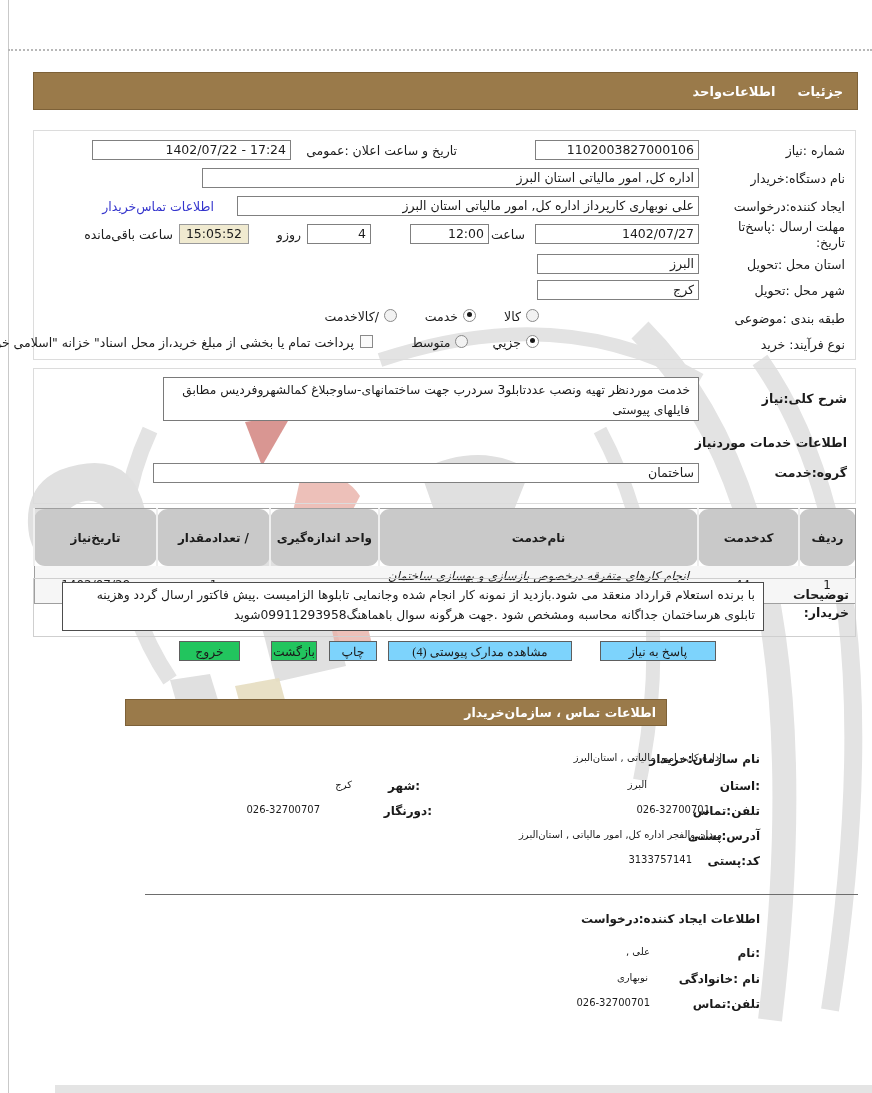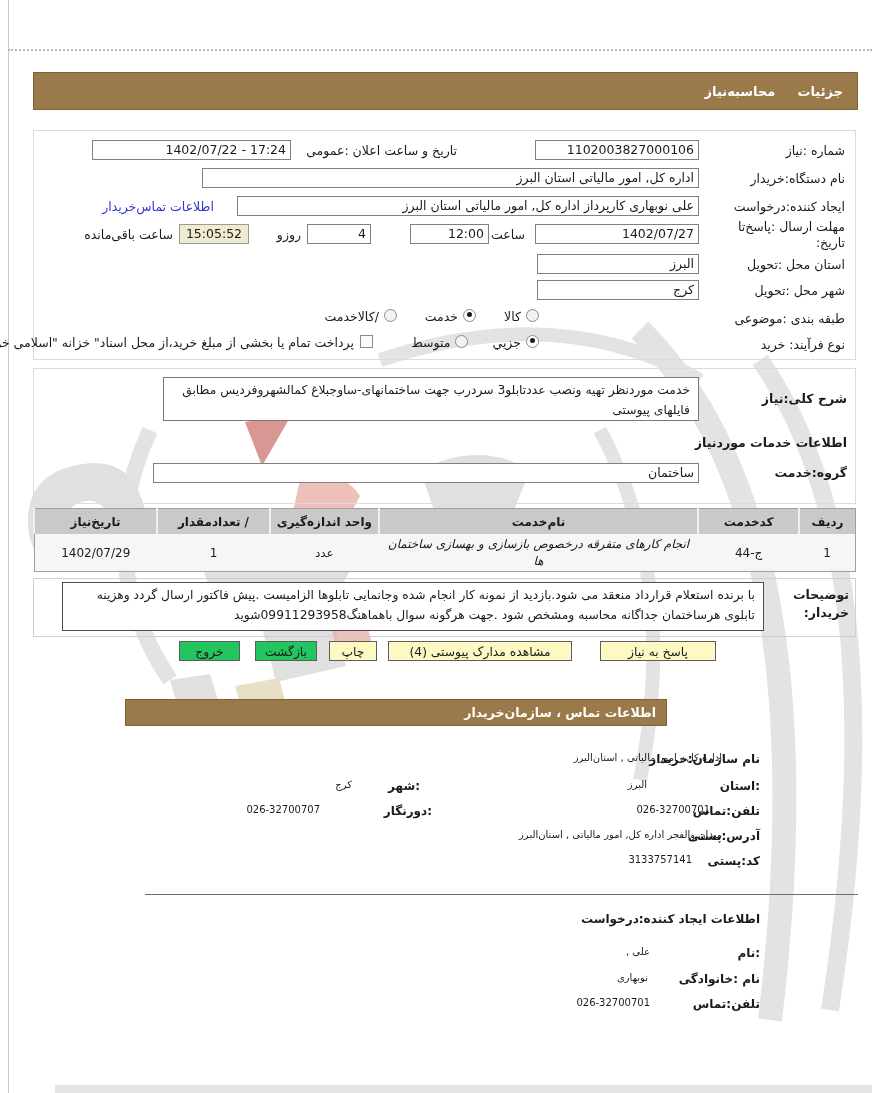--- a/index.html
+++ b/index.html
@@ -35,29 +35,29 @@
          border:1px solid #8a8a8a;background:#f2f2f2;vertical-align:-1px;margin-left:5px;}
   .radio.on{background:#fff;}
   .radio.on::after{content:"";display:block;width:5px;height:5px;border-radius:50%;
                    background:#1a1a1a;margin:2px auto;}
   .chk{display:inline-block;width:11px;height:11px;border:1px solid #8a8a8a;
        background:#fafafa;vertical-align:-1px;margin-left:6px;}
   .optgroup{display:flex;gap:28px;align-items:center;white-space:nowrap;}
   
   .tbl{left:33px;top:508px;width:823px;border:1px solid #9f9f9f;border-collapse:collapse;table-layout:fixed;}
   .tbl th{background:#c9c9c9;font-weight:bold;font-size:12px;height:25px;
-          border-left:2px solid #efefef;padding:0 4px;}
+          border-left:2px solid #efefef;padding:16px 4px;border-radius:11px;}
   .tbl td{background:#f6f6f6;height:37px;text-align:center;font-size:12px;padding:0 4px;}
   
   .notes-inner{border:1px solid #4d4d4d;background:#fff;box-sizing:border-box;
                padding:3px 8px;line-height:1.6;font-size:12.3px;text-align:right;}
   
   .btn{position:absolute;top:641px;height:20px;line-height:20px;border:1px solid #5e5e5e;
        text-align:center;font-size:12.3px;box-sizing:border-box;cursor:pointer;}
-  .btn-g{background:#fef9c3;}
+  .btn-g{background:#7dd3fc;font-family:Liberation Serif, serif;}
   .btn-p{background:#22c55e;}
   
   .c-lbl{font-weight:bold;font-size:12px;white-space:nowrap;}
   .c-val{font-size:10px;white-space:nowrap;}
   .divider{left:145px;top:894px;width:713px;border-top:1px solid #6d6d6d;}
   .wm{left:0;top:0;z-index:0;}
   .z1{z-index:1;}
 </style>
 </head>
 <body>
@@ -84,21 +84,21 @@
     <path d="M 235 686 l 44 -8 l 6 22 l -44 8 z" fill="#e6ddc0" opacity="0.9"></path>
   </g>
 </svg>
 
 <div class="abs left-edge-line z1"></div>
 <div class="abs top-dotted z1"></div>
 <div class="abs bottom-strip z1"></div>
 
 <div class="abs bar bar1 z1">
   <span>جزئیات</span>
-  <span>محاسبه‌نیاز</span>
+  <span>اطلاعات‌واحد</span>
 </div>
 
 <div class="abs panel z1" style="left:33px;top:130px;width:823px;height:230px;">
 
   <span class="abs lbl" style="right:10px;top:10px;">شماره :نیاز</span>
   <div class="abs ibox num" style="right:156px;top:9px;width:154px;">1102003827000106</div>
   <span class="abs lbl" style="right:398px;top:10px;">تاریخ و ساعت اعلان :عمومی</span>
   <div class="abs ibox num" style="right:564px;top:9px;width:189px;">1402/07/22 - 17:24</div>
 
   <span class="abs lbl" style="right:10px;top:38px;">نام دستگاه:خریدار</span>
@@ -182,21 +182,21 @@
 
 <div class="abs panel z1" style="left:33px;top:578px;width:823px;height:59px;border-color:#cfcfcf;">
   <span class="abs blbl" style="right:6px;top:8px;">توضیحات</span>
   <span class="abs blbl" style="right:6px;top:26px;">خریدار:</span>
   <div class="abs notes-inner" style="right:91px;top:3px;width:702px;height:49px;">با برنده استعلام قرارداد منعقد می شود.بازدید از نمونه کار انجام شده وجانمایی تابلوها الزامیست .پیش فاکتور ارسال گردد وهزینه تابلوی هرساختمان جداگانه محاسبه ومشخص شود .جهت هرگونه سوال باهماهنگ09911293958شوید</div>
 </div>
 
 <div class="btn btn-g z1" style="right:156px;width:116px;">پاسخ به نیاز</div>
 <div class="btn btn-g z1" style="right:300px;width:184px;">مشاهده مدارک پیوستی (4)</div>
 <div class="btn btn-g z1" style="right:495px;width:48px;">چاپ</div>
-<div class="btn btn-p z1" style="right:555px;width:62px;">بازگشت</div>
+<div class="btn btn-p z1" style="right:555px;width:46px;">بازگشت</div>
 <div class="btn btn-p z1" style="right:632px;width:61px;">خروج</div>
 
 <div class="abs bar bar2 z1">
   <span>اطلاعات  تماس ، سازمان‌خریدار</span>
 </div>
 
 <span class="abs c-lbl z1" style="right:112px;top:752px;">نام سازمان:خریدار</span>
 <span class="abs c-val z1" style="right:150px;top:752px;">اداره کل , امور مالیاتی , استان‌البرز</span>
 
 <span class="abs c-lbl z1" style="right:112px;top:779px;">:استان</span>

